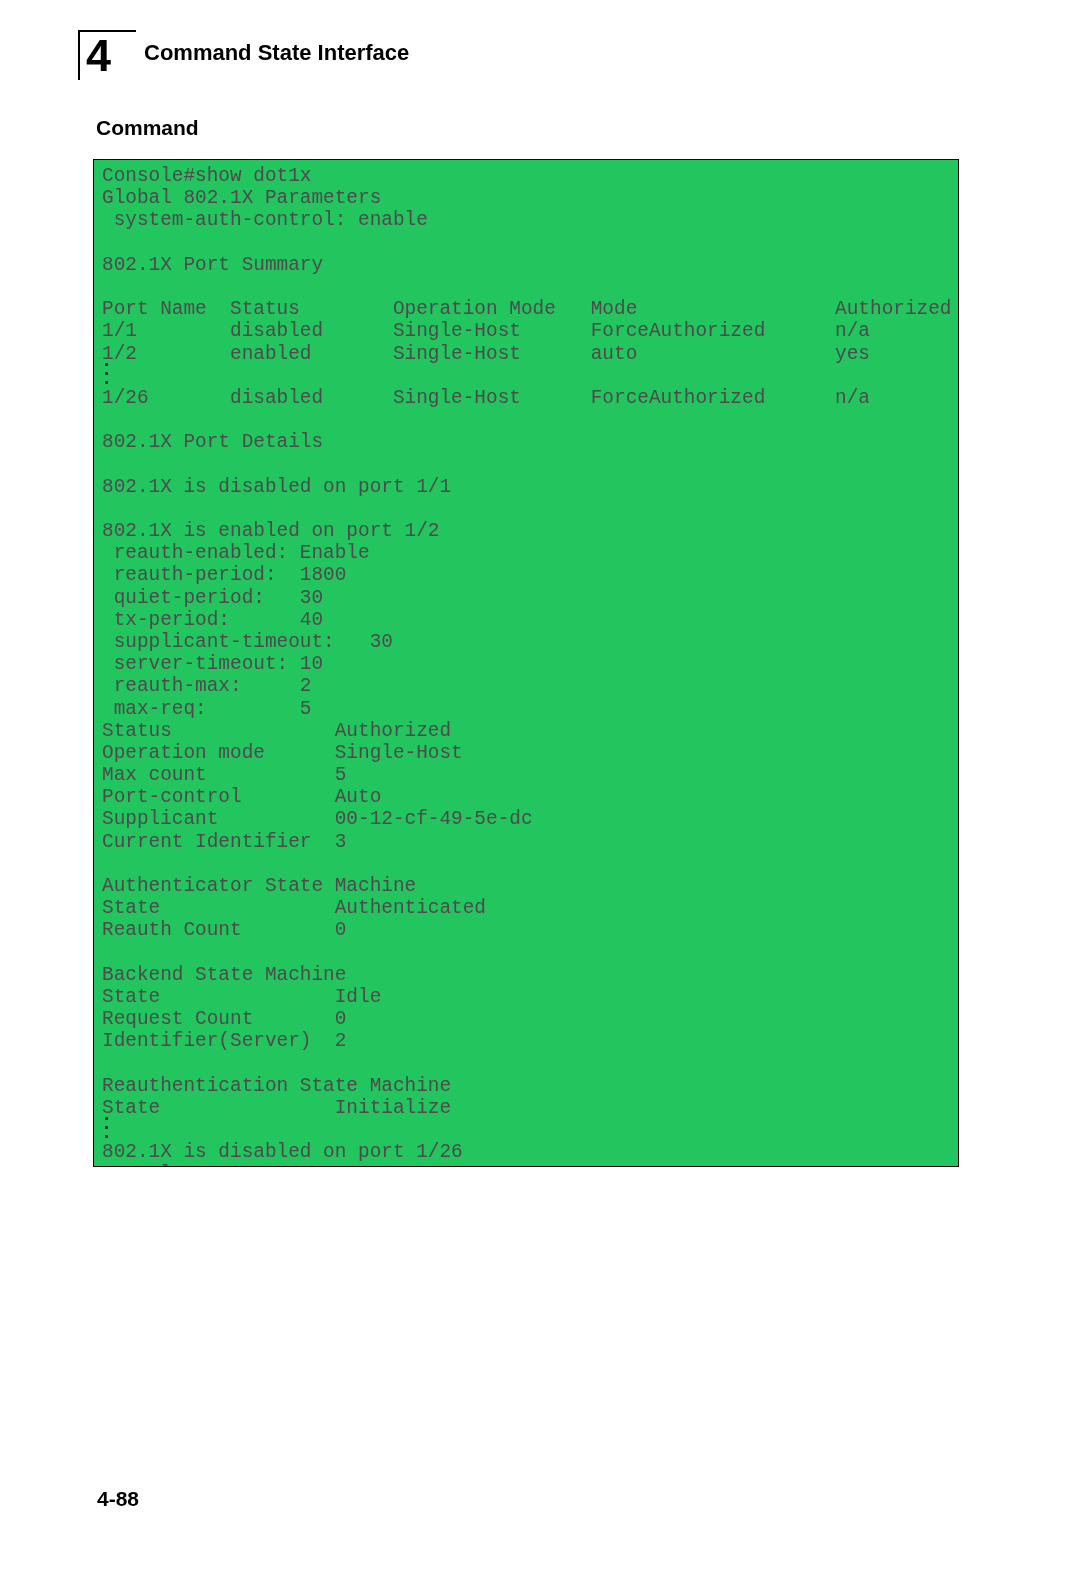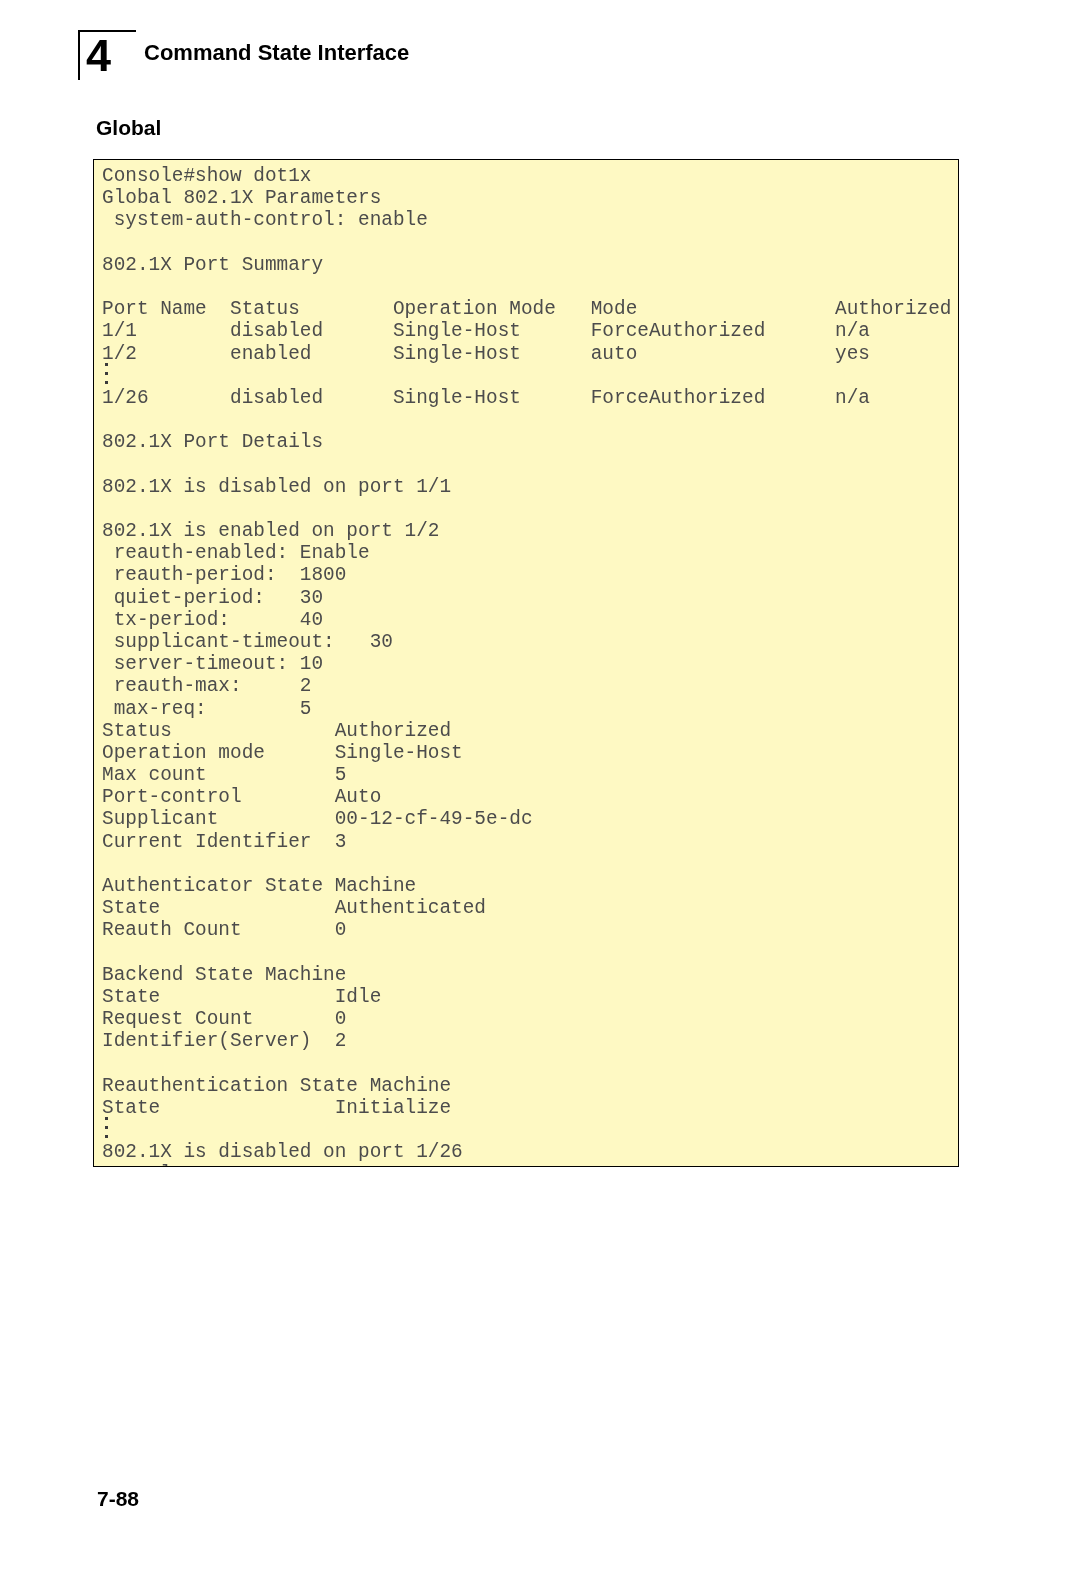--- a/index.html
+++ b/index.html
@@ -81,21 +81,21 @@
 
   
   .code-box {
     position: absolute;
     left: 93px;
     top: 159px;
     width: 866px;
     height: 1008px;
     border: 1.6px solid #000;
     box-sizing: border-box;
-    background: #fef9c3;
+    background: #22c55e;
     overflow: hidden;
   }
   .code-lines {
     position: absolute;
     left: 8px;
     top: 5px;
     font-family: "Liberation Mono", "DejaVu Sans Mono", monospace;
     font-size: 19.4px;
     line-height: 22.2px;
     color: #4c4c4c;
@@ -147,19 +147,19 @@
 
 <div class="page-header">
   <div class="chapter-badge">
     <span class="rule-top"></span>
     <span class="rule-left"></span>
     <span class="chapter-num">4</span>
   </div>
   <div class="header-title">Command State Interface</div>
 </div>
 
-<div class="section-heading">Global</div>
+<div class="section-heading">Command</div>
 
 <div class="code-box">
   <div class="code-lines" id="code-lines"><span class="ln">Console#show dot1x</span><span class="ln">Global 802.1X Parameters</span><span class="ln"> system-auth-control: enable</span><span class="ln blank"> </span><span class="ln">802.1X Port Summary</span><span class="ln blank"> </span><span class="ln">Port Name  Status        Operation Mode   Mode                 Authorized</span><span class="ln">1/1        disabled      Single-Host      ForceAuthorized      n/a</span><span class="ln">1/2        enabled       Single-Host      auto                 yes</span><span class="vdots"><i></i><i></i><i></i></span><span class="ln">1/26       disabled      Single-Host      ForceAuthorized      n/a</span><span class="ln blank"> </span><span class="ln">802.1X Port Details</span><span class="ln blank"> </span><span class="ln">802.1X is disabled on port 1/1</span><span class="ln blank"> </span><span class="ln">802.1X is enabled on port 1/2</span><span class="ln"> reauth-enabled: Enable</span><span class="ln"> reauth-period:  1800</span><span class="ln"> quiet-period:   30</span><span class="ln"> tx-period:      40</span><span class="ln"> supplicant-timeout:   30</span><span class="ln"> server-timeout: 10</span><span class="ln"> reauth-max:     2</span><span class="ln"> max-req:        5</span><span class="ln">Status              Authorized</span><span class="ln">Operation mode      Single-Host</span><span class="ln">Max count           5</span><span class="ln">Port-control        Auto</span><span class="ln">Supplicant          00-12-cf-49-5e-dc</span><span class="ln">Current Identifier  3</span><span class="ln blank"> </span><span class="ln">Authenticator State Machine</span><span class="ln">State               Authenticated</span><span class="ln">Reauth Count        0</span><span class="ln blank"> </span><span class="ln">Backend State Machine</span><span class="ln">State               Idle</span><span class="ln">Request Count       0</span><span class="ln">Identifier(Server)  2</span><span class="ln blank"> </span><span class="ln">Reauthentication State Machine</span><span class="ln">State               Initialize</span><span class="vdots"><i></i><i></i><i></i></span><span class="ln">802.1X is disabled on port 1/26</span><span class="ln">Console#</span></div>
 </div>
 
-<div class="page-footer">7-88</div>
+<div class="page-footer">4-88</div>
 
 </body></html>

